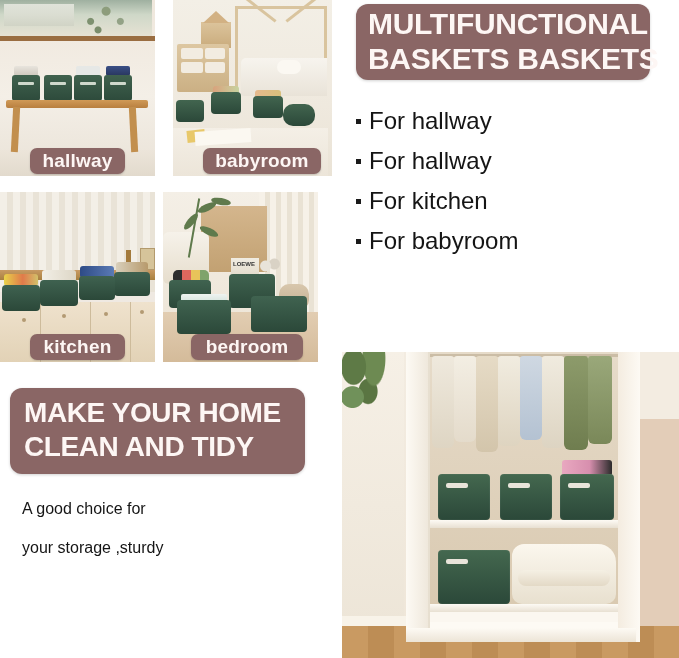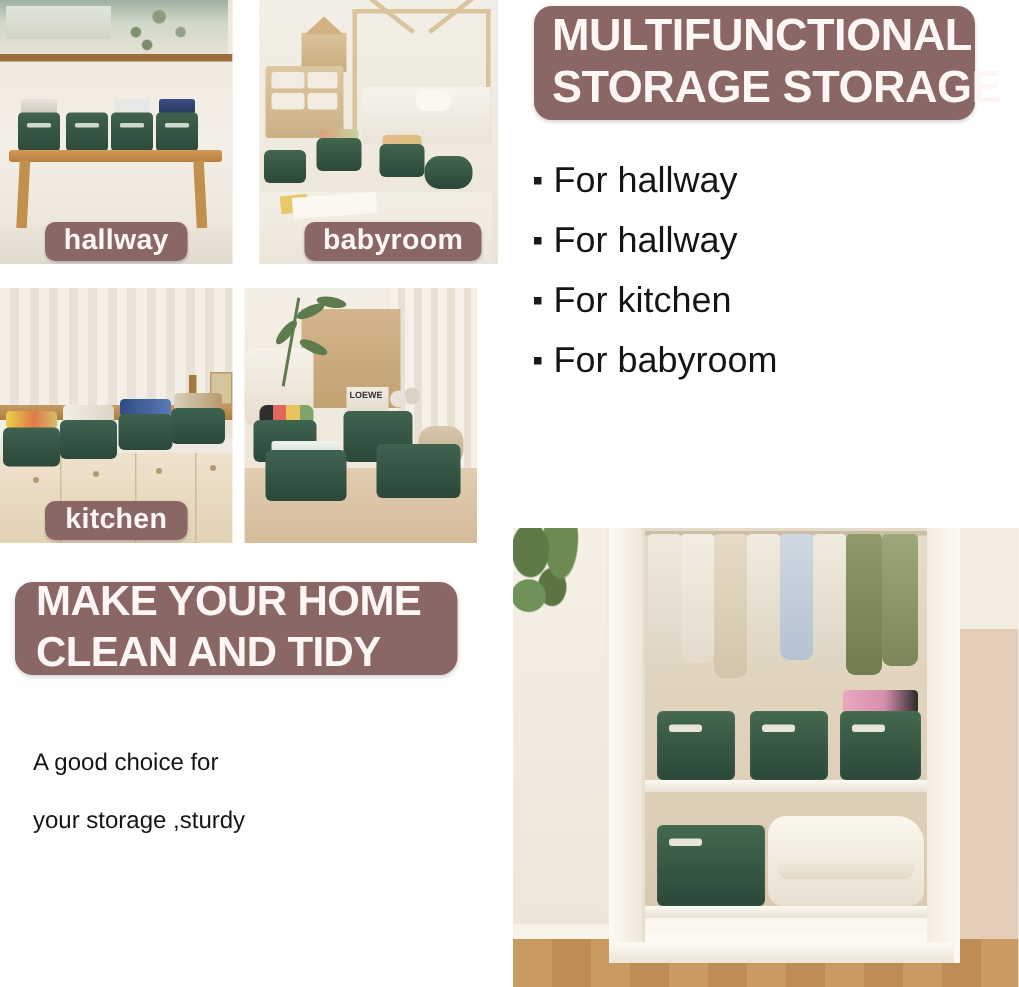--- a/index.html
+++ b/index.html
@@ -28,21 +28,21 @@
     position:absolute;background:#8a6665;color:#fdf6f4;
     border-radius:12px;box-sizing:border-box;
     display:flex;flex-direction:column;justify-content:center;
     box-shadow:0 1px 3px rgba(0,0,0,.18);
   }
   .badge .line{font-weight:bold;white-space:nowrap;}
 
   #title-badge{left:356px;top:4px;width:294px;height:76px;padding:3px 12px 5px 12px;}
   #title-badge .line{font-size:30px;line-height:35px;letter-spacing:-.3px;}
 
-  #slogan-badge{left:10px;top:388px;width:295px;height:62px;padding:2px 12px 4px 14px;}
+  #slogan-badge{left:10px;top:388px;width:295px;height:86px;padding:2px 12px 4px 14px;}
   #slogan-badge .line{font-size:28px;line-height:34px;letter-spacing:-.4px;}
 
   
   #bullets{position:absolute;left:356px;top:108px;width:300px;}
   .bullet{display:flex;align-items:baseline;margin-bottom:14px;}
   .bullet .sq{width:5px;height:5px;background:#1a1a1a;margin-right:8px;flex:0 0 auto;
               position:relative;top:-5px;}
   .bullet .txt{font-size:24px;color:#151515;line-height:26px;}
 
   
@@ -341,25 +341,28 @@
       </div>
       <div class="flow"></div>
       <div class="toys"></div>
       <div class="bk bk1"></div>
       <div class="bk bk2"></div>
       <div class="bear"></div>
       <div class="towel"></div>
       <div class="bk bk3"></div>
       <div class="bk bk4"></div>
     </div>
+    <div class="chip" style="left:28px;top:142px;width:112px;height:26px;font-size:19px;">
+      <span>bedroom</span>
+    </div>
   </div>
 
   <div class="badge" id="title-badge">
     <span class="line">MULTIFUNCTIONAL</span>
-    <span class="line">STORAGE STORAGE</span>
+    <span class="line">BASKETS BASKETS</span>
   </div>
 
   <div id="bullets">
     <div class="bullet">
       <span class="sq"></span>
       <span class="txt">For hallway</span>
     </div>
     <div class="bullet">
       <span class="sq"></span>
       <span class="txt">For hallway</span>

